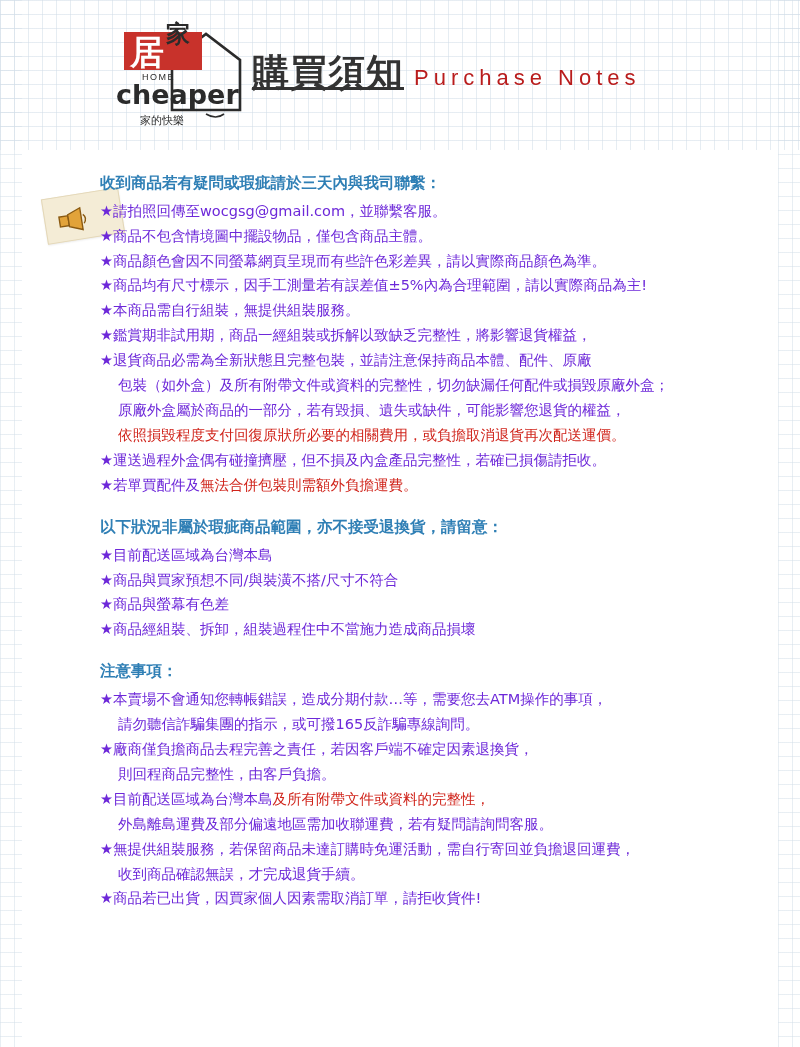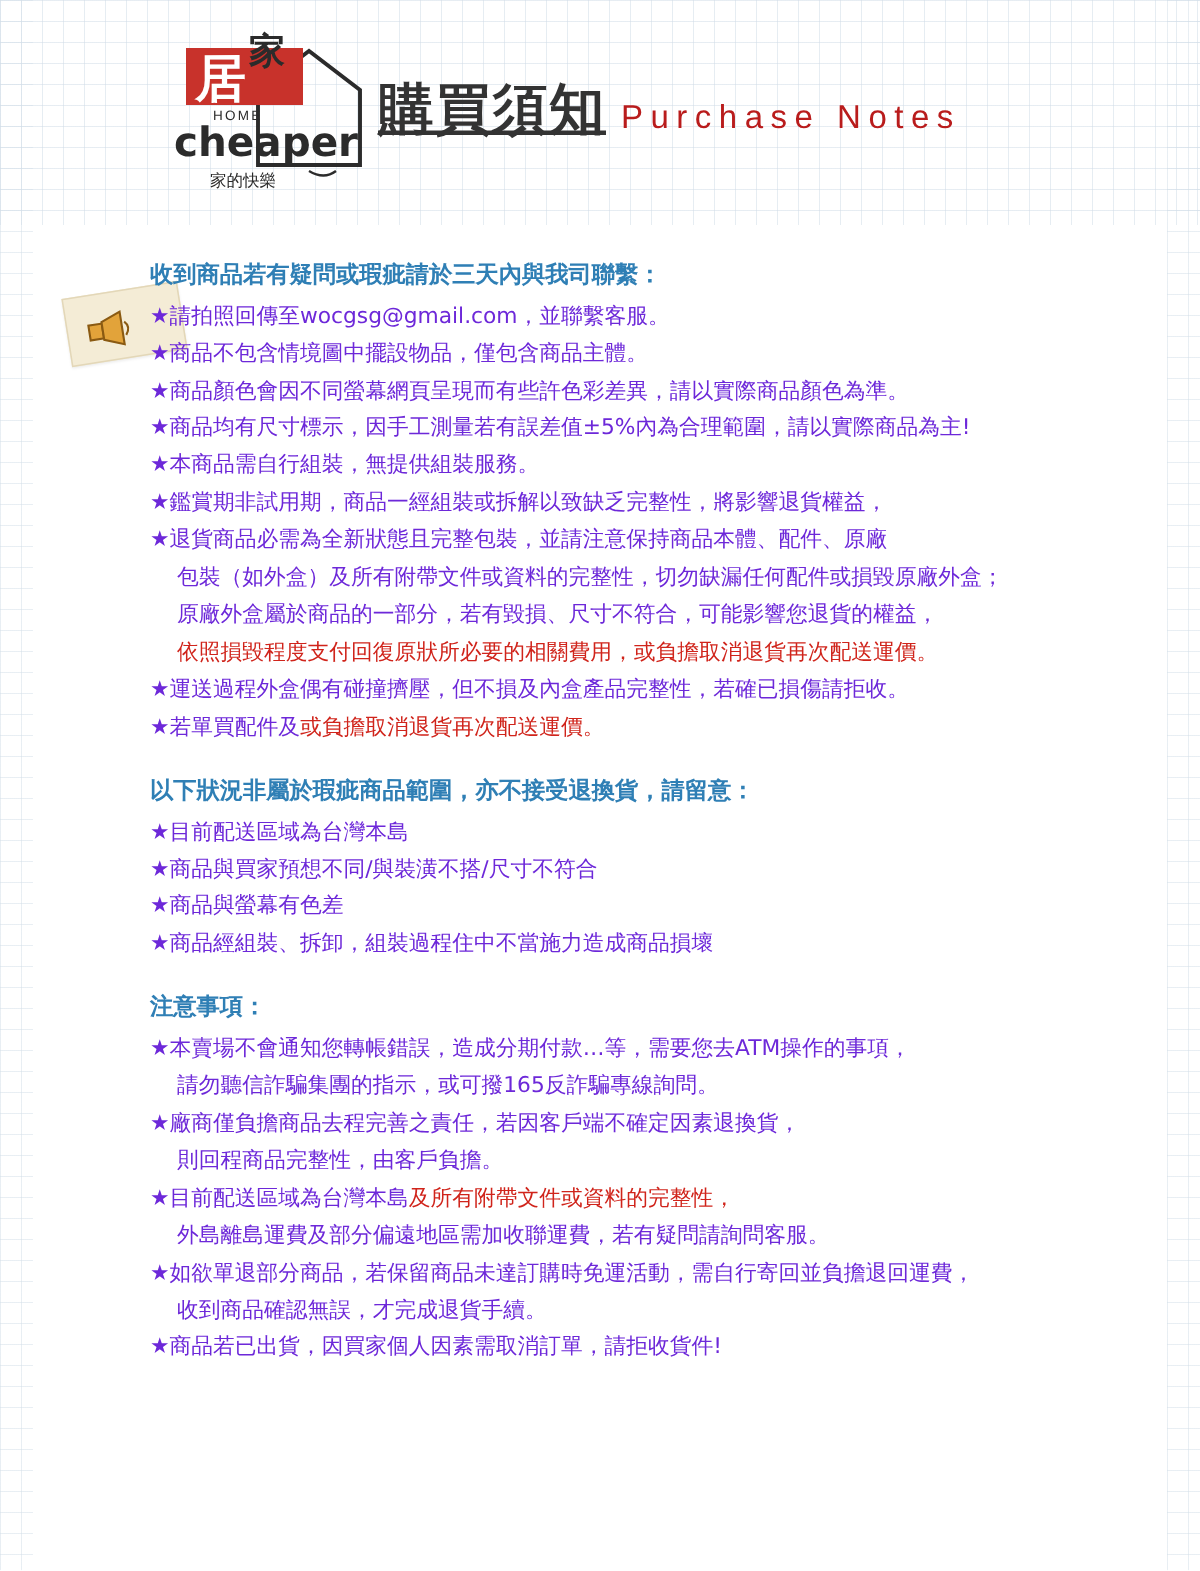--- a/index.html
+++ b/index.html
@@ -152,36 +152,36 @@
   <div class="content" id="content">
       <div class="sec-head">收到商品若有疑問或瑕疵請於三天內與我司聯繫：</div>
       <div class="line"><span class="blk">★請拍照回傳至wocgsg@gmail.com，並聯繫客服。</span></div>
       <div class="line"><span class="blk">★商品不包含情境圖中擺設物品，僅包含商品主體。</span></div>
       <div class="line"><span class="blk">★商品顏色會因不同螢幕網頁呈現而有些許色彩差異，請以實際商品顏色為準。</span></div>
       <div class="line"><span class="blk">★商品均有尺寸標示，因手工測量若有誤差值±5%內為合理範圍，請以實際商品為主!</span></div>
       <div class="line"><span class="blk">★本商品需自行組裝，無提供組裝服務。</span></div>
       <div class="line"><span class="blk">★鑑賞期非試用期，商品一經組裝或拆解以致缺乏完整性，將影響退貨權益，</span></div>
       <div class="line"><span class="blk">★退貨商品必需為全新狀態且完整包裝，並請注意保持商品本體、配件、原廠</span></div>
       <div class="line indent"><span class="blk">包裝（如外盒）及所有附帶文件或資料的完整性，切勿缺漏任何配件或損毀原廠外盒；</span></div>
-      <div class="line indent"><span class="blk">原廠外盒屬於商品的一部分，若有毀損、尺寸不符合，可能影響您退貨的權益，</span></div>
+      <div class="line indent"><span class="blk">原廠外盒屬於商品的一部分，若有毀損、遺失或缺件，可能影響您退貨的權益，</span></div>
       <div class="line indent"><span class="red">依照損毀程度支付回復原狀所必要的相關費用，或負擔取消退貨再次配送運價。</span></div>
       <div class="line"><span class="blk">★運送過程外盒偶有碰撞擠壓，但不損及內盒產品完整性，若確已損傷請拒收。</span></div>
-      <div class="line"><span class="blk">★若單買配件及</span><span class="red">或負擔取消退貨再次配送運價。</span></div>
+      <div class="line"><span class="blk">★若單買配件及</span><span class="red">無法合併包裝則需額外負擔運費。</span></div>
       <div class="gap"></div>
       <div class="sec-head">以下狀況非屬於瑕疵商品範圍，亦不接受退換貨，請留意：</div>
       <div class="line"><span class="blk">★目前配送區域為台灣本島</span></div>
       <div class="line"><span class="blk">★商品與買家預想不同/與裝潢不搭/尺寸不符合</span></div>
       <div class="line"><span class="blk">★商品與螢幕有色差</span></div>
       <div class="line"><span class="blk">★商品經組裝、拆卸，組裝過程住中不當施力造成商品損壞</span></div>
       <div class="gap"></div>
       <div class="sec-head">注意事項：</div>
       <div class="line"><span class="blk">★本賣場不會通知您轉帳錯誤，造成分期付款…等，需要您去ATM操作的事項，</span></div>
       <div class="line indent"><span class="blk">請勿聽信詐騙集團的指示，或可撥165反詐騙專線詢問。</span></div>
       <div class="line"><span class="blk">★廠商僅負擔商品去程完善之責任，若因客戶端不確定因素退換貨，</span></div>
       <div class="line indent"><span class="blk">則回程商品完整性，由客戶負擔。</span></div>
       <div class="line"><span class="blk">★目前配送區域為台灣本島</span><span class="red">及所有附帶文件或資料的完整性，</span></div>
       <div class="line indent"><span class="blk">外島離島運費及部分偏遠地區需加收聯運費，若有疑問請詢問客服。</span></div>
-      <div class="line"><span class="blk">★如欲單退部分商品，若保留商品未達訂購時免運活動，需自行寄回並負擔退回運費，</span></div>
+      <div class="line"><span class="blk">★無提供組裝服務，若保留商品未達訂購時免運活動，需自行寄回並負擔退回運費，</span></div>
       <div class="line indent"><span class="blk">收到商品確認無誤，才完成退貨手續。</span></div>
       <div class="line"><span class="blk">★商品若已出貨，因買家個人因素需取消訂單，請拒收貨件!</span></div>
     </div>
 
 </div>
 
 </body></html>

